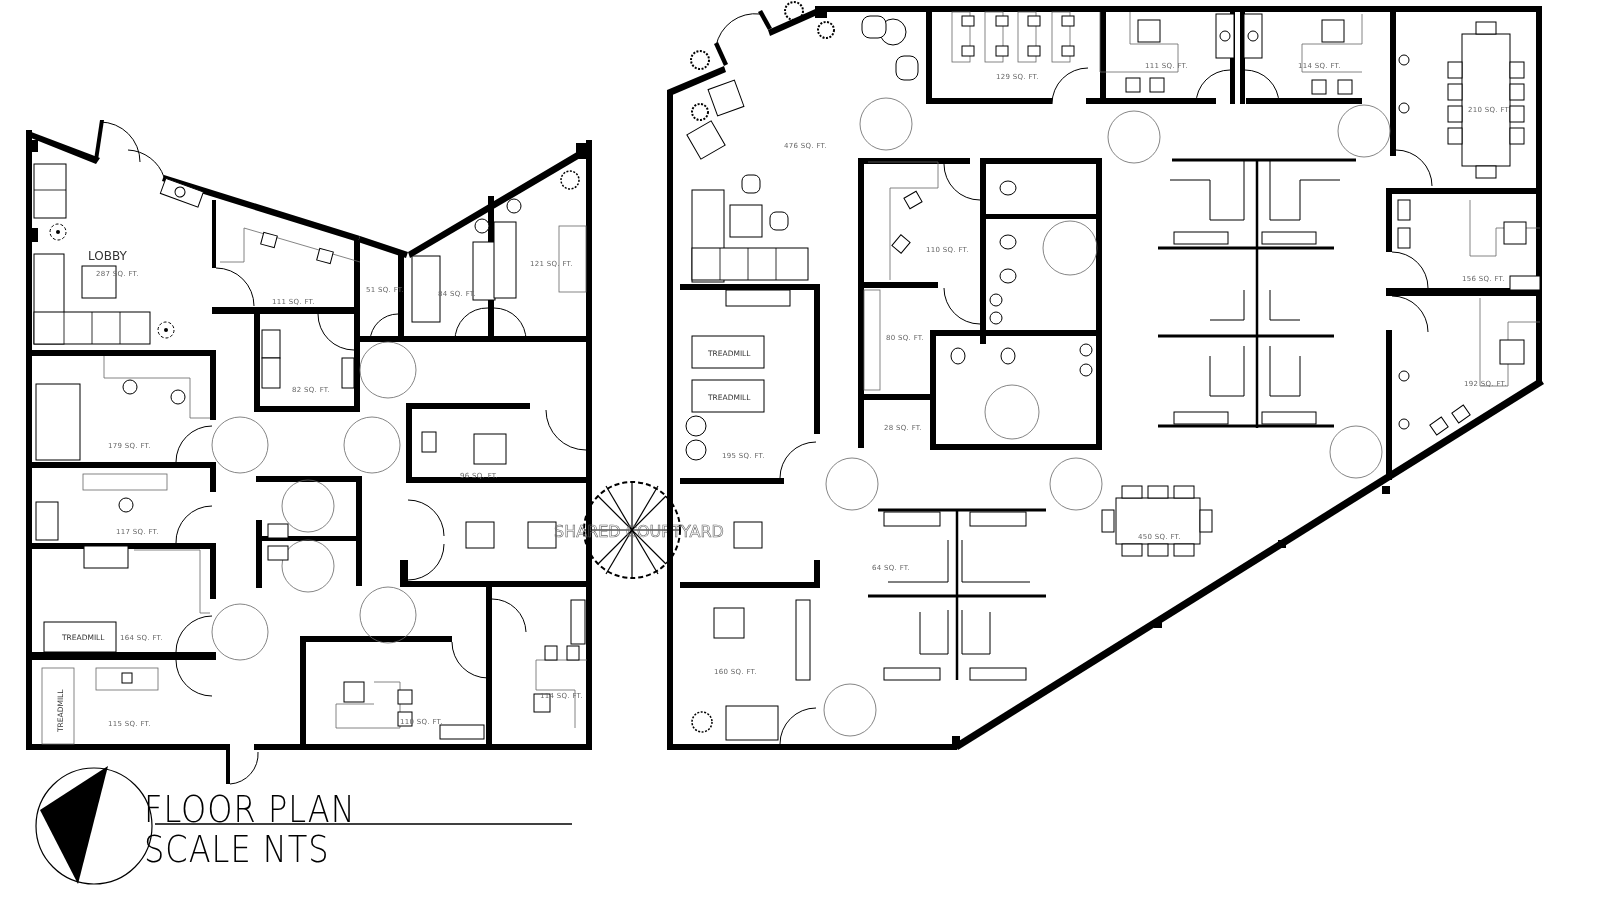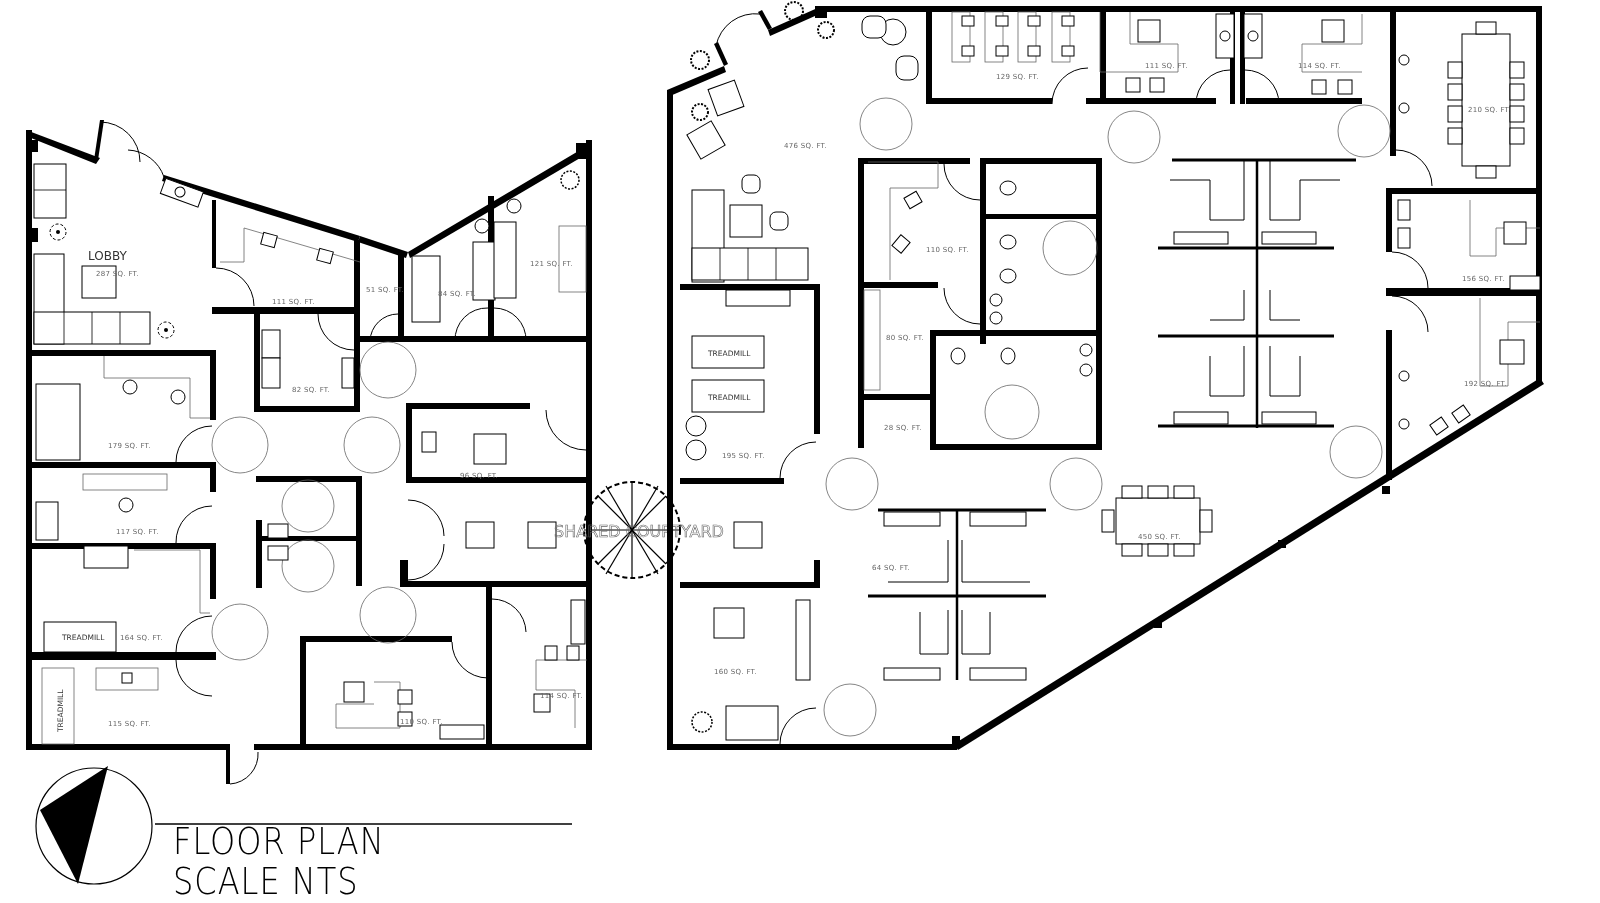--- a/index.html
+++ b/index.html
@@ -424,16 +424,16 @@
     </g>
   </g>
 
   <g>
     <circle cx="94" cy="826" r="58" fill="#fff" stroke="#000" stroke-width="1.2"></circle>
     <polygon points="108,766 40,810 78,884" fill="#000"></polygon>
   </g>
   <line x1="155" y1="824" x2="572" y2="824" stroke="#000" stroke-width="1.5"></line>
 </svg>
 
-<div style="position:absolute;left:173px;top:790px;margin-top:32px;">
+<div style="position:absolute;left:144px;top:790px;">
   <div style="font-family:'DejaVu Sans',sans-serif;font-weight:200;font-size:32px;letter-spacing:1px;color:#000;line-height:34px;transform:scaleY(1.15);transform-origin:left top;">FLOOR PLAN</div>
   <div style="margin-top:6px;font-family:'DejaVu Sans',sans-serif;font-weight:200;font-size:32px;letter-spacing:1px;color:#000;line-height:34px;transform:scaleY(1.15);transform-origin:left top;">SCALE NTS</div>
 </div>
 
 </body></html>

